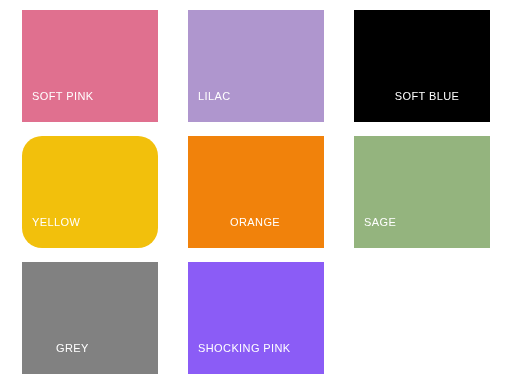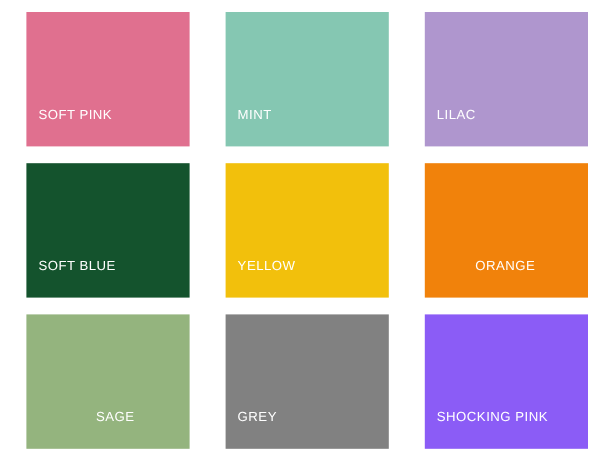--- a/index.html
+++ b/index.html
@@ -53,45 +53,42 @@
 </style>
 </head>
 <body style="background-color: rgb(255, 255, 255);">
 
 <div class="palette-board">
 
   <div class="swatch" style="background-color: rgb(224, 112, 143);">
     <span class="swatch-label" style="color: rgb(255, 255, 255);">SOFT PINK</span>
   </div>
 
-  <div class="swatch" style="background-color: rgb(133, 199, 178);">
-    <span class="swatch-label" style="color: rgb(255, 255, 255);">MINT</span>
-  </div>
 
   <div class="swatch" style="background-color: rgb(175, 150, 206); text-align: right;">
     <span class="swatch-label" style="color: rgb(255, 255, 255);">LILAC</span>
   </div>
 
-  <div class="swatch" style="background-color: #14532d;">
+  <div class="swatch" style="background-color: #000000; justify-content: center;">
     <span class="swatch-label" style="color: rgb(255, 255, 255);">SOFT BLUE</span>
   </div>
 
-  <div class="swatch" style="background-color: rgb(242, 192, 12);">
+  <div class="swatch" style="background-color: rgb(242, 192, 12); border-radius: 20px;">
     <span class="swatch-label" style="color: rgb(255, 255, 255);">YELLOW</span>
   </div>
 
   <div class="swatch" style="background-color: rgb(241, 130, 11); padding-left: 32px;">
     <span class="swatch-label" style="color: rgb(255, 255, 255);">ORANGE</span>
   </div>
 
-  <div class="swatch" style="background-color: rgb(148, 180, 126); padding-left: 48px;">
+  <div class="swatch" style="background-color: rgb(148, 180, 126);">
     <span class="swatch-label" style="color: rgb(255, 255, 255);">SAGE</span>
   </div>
 
   <div class="swatch" style="background-color: rgb(129, 129, 129);">
-    <span class="swatch-label" style="color: rgb(255, 255, 255);">GREY</span>
+    <span class="swatch-label" style="color: rgb(255, 255, 255); margin-left: 24px;">GREY</span>
   </div>
 
   <div class="swatch" style="background-color: #8b5cf6;">
     <span class="swatch-label" style="color: rgb(255, 255, 255);">SHOCKING PINK</span>
   </div>
 
 </div>
 
 </body></html>

